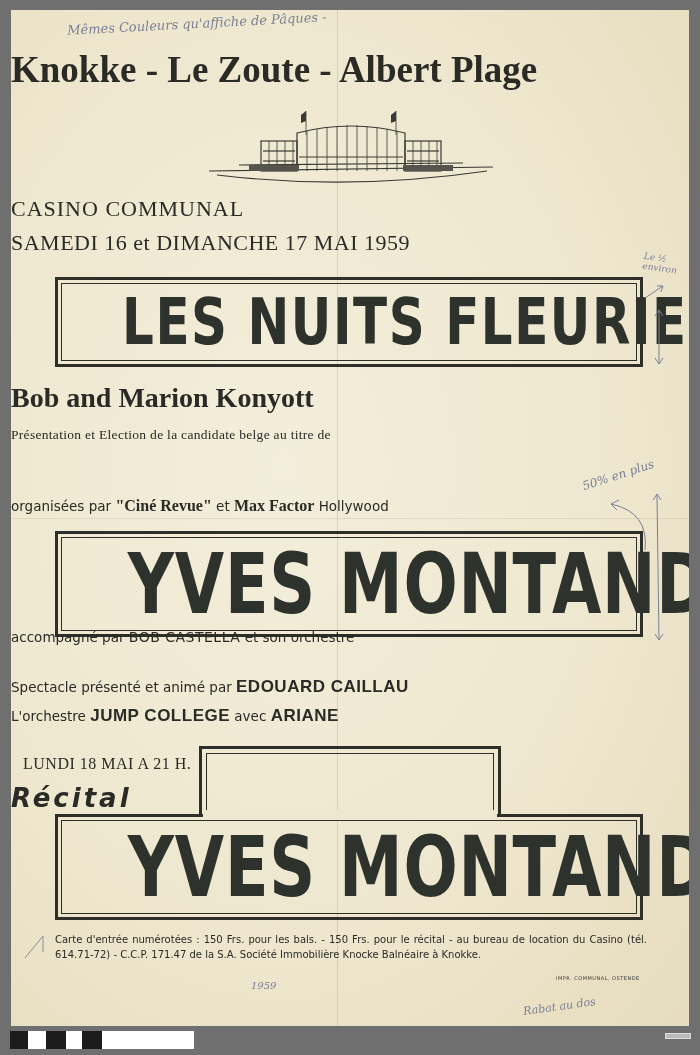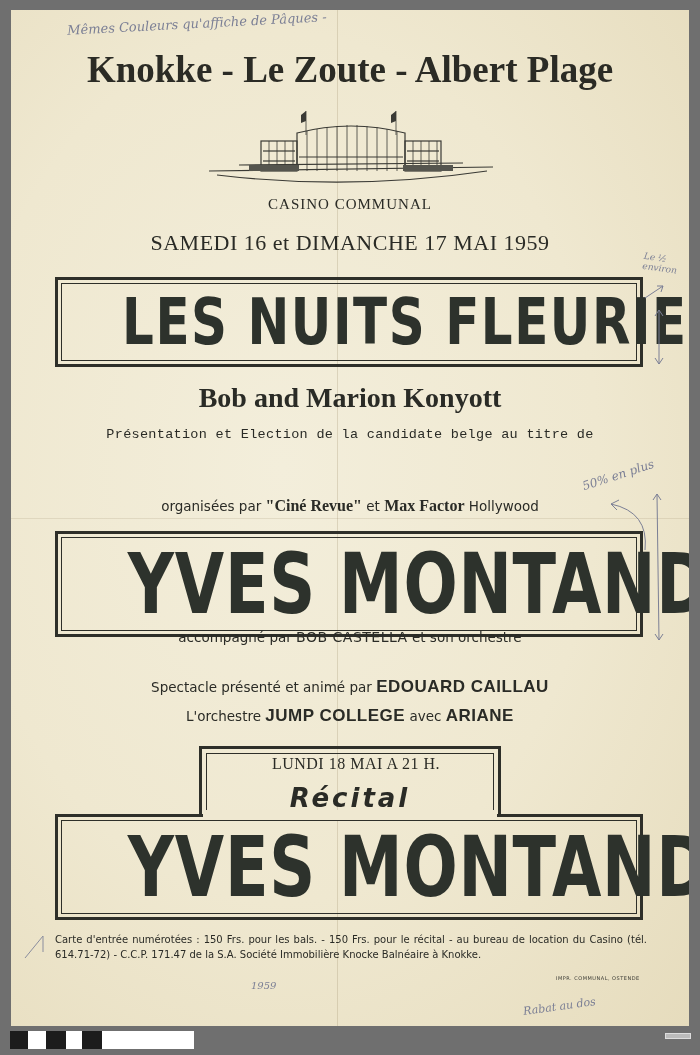--- a/index.html
+++ b/index.html
@@ -25,41 +25,41 @@
     position: absolute; left: 0; top: 508px; width: 100%; height: 1px;
     background: rgba(150,135,100,0.18);
   }
   .hand {
     position: absolute;
     font-family: "DejaVu Serif", serif;
     font-style: italic;
     color: #7b7f95;
     font-size: 13px;
   }
-  .center { position: absolute; left: 0; width: 100%; text-align: center; white-space: nowrap; }
+  .center { position: absolute; left: 0; width: 100%; white-space: nowrap; }
   .town { top: 38px; font-size: 37px; font-weight: bold; letter-spacing: 0px; color: #2b2b25; }
   .casino-img { position: absolute; left: 198px; top: 95px; width: 284px; height: 85px; }
-  .casino { top: 186px; font-size: 15px; letter-spacing: 1px; }
+  .casino { top: 186px; font-size: 22px; letter-spacing: 1px; }
   .dates { top: 220px; font-size: 22px; letter-spacing: 0.5px; }
   .box {
     position: absolute;
     border: 3px solid #2e2f29;
     outline: 1px solid #2e2f29;
     outline-offset: -7px;
   }
   .box1 { left: 44px; top: 267px; width: 588px; height: 90px; }
   .cond {
     position: absolute; left: 0; width: 100%; text-align: center; white-space: nowrap;
     font-family: "DejaVu Sans", sans-serif; font-weight: bold;
     color: #2d322c;
     transform-origin: center center;
   }
   .nuits { top: 0; line-height: 84px; font-size: 64px; transform: scaleX(0.78); letter-spacing: 2px; }
   .bob { top: 372px; font-size: 28px; font-weight: bold; }
-  .pres { top: 417px; font-size: 13.5px; font-family: Liberation Mono, monospace; letter-spacing: 0.3px; }
+  .pres { top: 417px; font-size: 13.5px; font-family: Liberation Serif, serif; letter-spacing: 0.3px; }
   .miss { top: 440px; font-size: 31px; font-weight: bold; letter-spacing: 0.5px; }
   .org { top: 487px; font-size: 13.5px; font-family: "DejaVu Sans", sans-serif; }
   .org b { font-family: "Liberation Serif", serif; font-size: 16px; }
   .box2 { left: 44px; top: 521px; width: 588px; height: 106px; }
   .yves { top: 0; line-height: 100px; font-size: 84px; transform: scaleX(0.76); letter-spacing: 1px; }
   .acc { top: 619px; font-size: 13.5px; font-family: "DejaVu Sans", sans-serif; }
   .spec { top: 667px; font-size: 13.5px; font-family: "DejaVu Sans", sans-serif; }
   .orch { top: 696px; font-size: 13.5px; font-family: "DejaVu Sans", sans-serif; }
   .hl { font-family: Liberation Sans, sans-serif; font-weight: bold; font-size: 17px; letter-spacing: 0.5px; }
   .acc .hl { font-family: "DejaVu Sans", sans-serif; font-weight: normal; font-size: 14px; }

